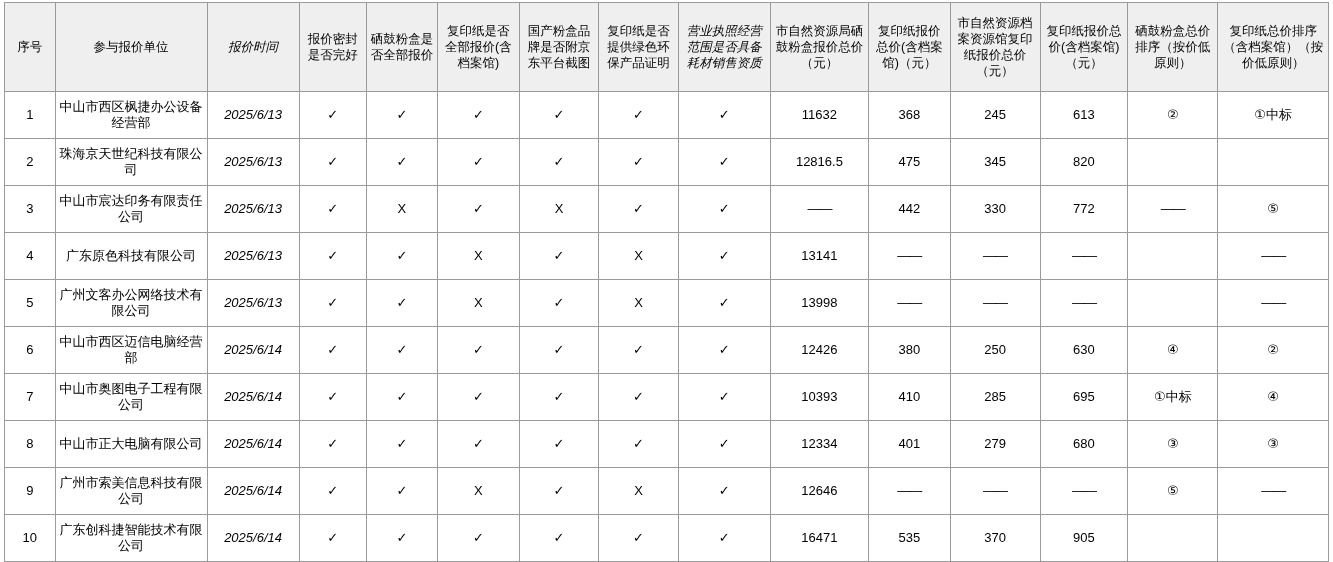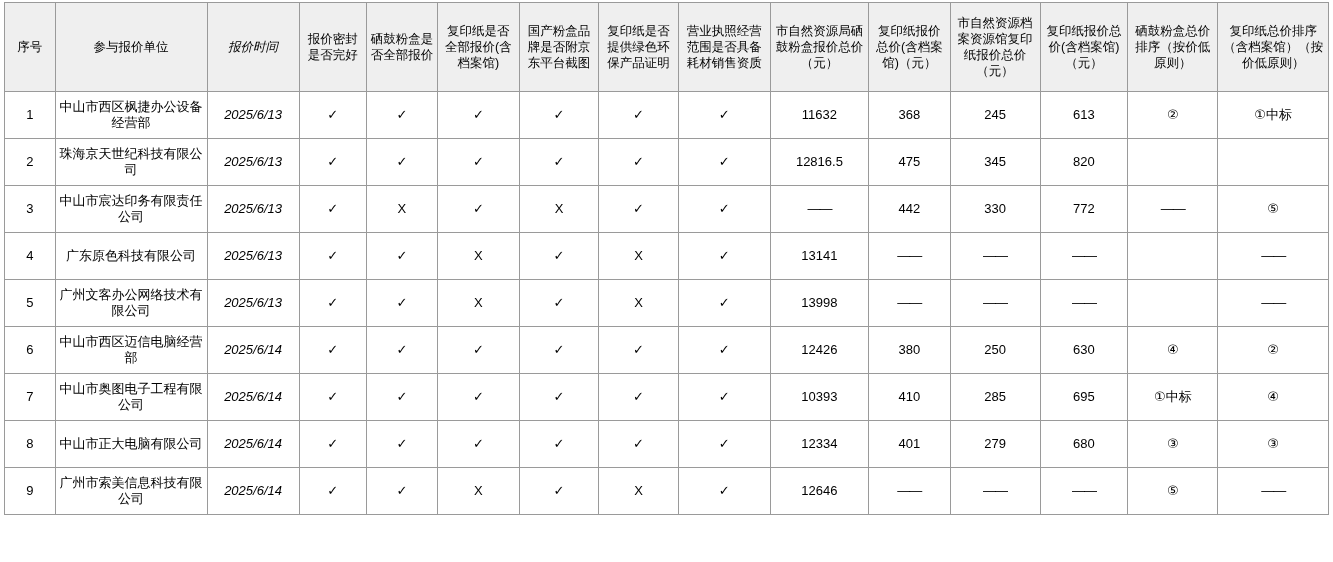--- a/index.html
+++ b/index.html
@@ -41,21 +41,21 @@
     height: 47px;
   }
   .c-seq { width: 42px; }
   .c-unit { width: 140px; font-size: 12.5px; line-height: 1.35; }
   .c-date { width: 82px; font-style: italic; }
   .c-chk1 { width: 58px; }
   .c-chk2 { width: 62px; }
   .c-chk3 { width: 72px; }
   .c-chk4 { width: 70px; }
   .c-chk5 { width: 70px; }
-  .c-chk6 { width: 82px; }
+  .c-chk6 { width: 82px; font-style: italic; }
   .c-amt1 { width: 88px; }
   .c-amt2 { width: 72px; }
   .c-amt3 { width: 80px; }
   .c-amt4 { width: 78px; }
   .c-rank1 { width: 80px; margin-left: 21px; }
   .c-rank2 { width: 100px; }
   .mark {
     font-size: 14px;
   }
   .dash {
@@ -236,14 +236,31 @@
         <td class="c-chk4 mark">✓</td>
         <td class="c-chk5 mark">X</td>
         <td class="c-chk6 mark">✓</td>
         <td class="c-amt1">12646</td>
         <td class="c-amt2 dash">——</td>
         <td class="c-amt3 dash">——</td>
         <td class="c-amt4 dash">——</td>
         <td class="c-rank1 rank">⑤</td>
         <td class="c-rank2 dash">——</td>
       </tr>
+      <tr>
+        <td class="c-seq">10</td>
+        <td class="c-unit">广东创科捷智能技术有限公司</td>
+        <td class="c-date">2025/6/14</td>
+        <td class="c-chk1 mark">✓</td>
+        <td class="c-chk2 mark">✓</td>
+        <td class="c-chk3 mark">✓</td>
+        <td class="c-chk4 mark">✓</td>
+        <td class="c-chk5 mark">✓</td>
+        <td class="c-chk6 mark">✓</td>
+        <td class="c-amt1">16471</td>
+        <td class="c-amt2">535</td>
+        <td class="c-amt3">370</td>
+        <td class="c-amt4">905</td>
+        <td class="c-rank1"></td>
+        <td class="c-rank2"></td>
+      </tr>
     </tbody>
 </table>
 
 </body></html>

